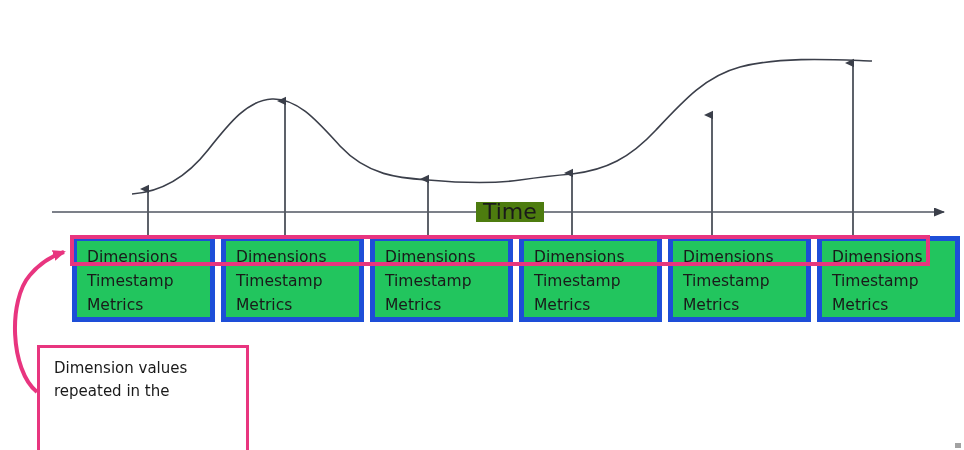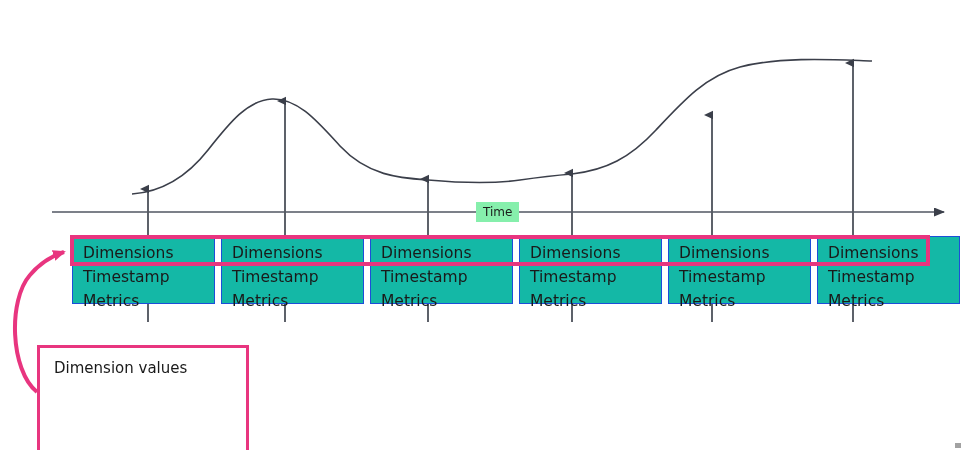--- a/index.html
+++ b/index.html
@@ -27,24 +27,24 @@
     top: 0;
     width: 964px;
     height: 450px;
     pointer-events: none;
   }
 
   
   .record-box {
     position: absolute;
     box-sizing: border-box;
-    background: #14b8a6;
-    border: 1px solid #1d4ed8;
+    background: #22c55e;
+    border: 5px solid #1d4ed8;
     top: 236px;
-    height: 68px;
+    height: 86px;
     padding: 4px 0 0 10px;
   }
   .record-line {
     font-size: 15.5px;
     line-height: 24px;
     color: #1a1a1a;
     white-space: nowrap;
   }
 
   
@@ -76,23 +76,23 @@
     line-height: 23px;
     color: #1a1a1a;
     white-space: nowrap;
   }
 
   
   #time-label {
     position: absolute;
     left: 476px;
     top: 202px;
-    font-size: 12px;
+    font-size: 22px;
     color: #1a1a1a;
-    background: #86efac;
+    background: #4d7c0f;
     padding: 0 7px;
     line-height: 20px;
   }
 
   .corner-artifact {
     position: absolute;
     right: 3px;
     bottom: 2px;
     width: 6px;
     height: 5px;
@@ -176,16 +176,17 @@
   <div class="record-box" style="left:817px; width:143px;">
     <div class="record-line">Dimensions</div>
     <div class="record-line">Timestamp</div>
     <div class="record-line">Metrics</div>
   </div>
 
   <div id="dim-highlight"></div>
 
   <div id="callout-note">
     <div class="callout-line">Dimension values</div>
+    <div class="callout-line">repeated in the</div>
   </div>
 
   <div class="corner-artifact"></div>
 </div>
 
 </body></html>

